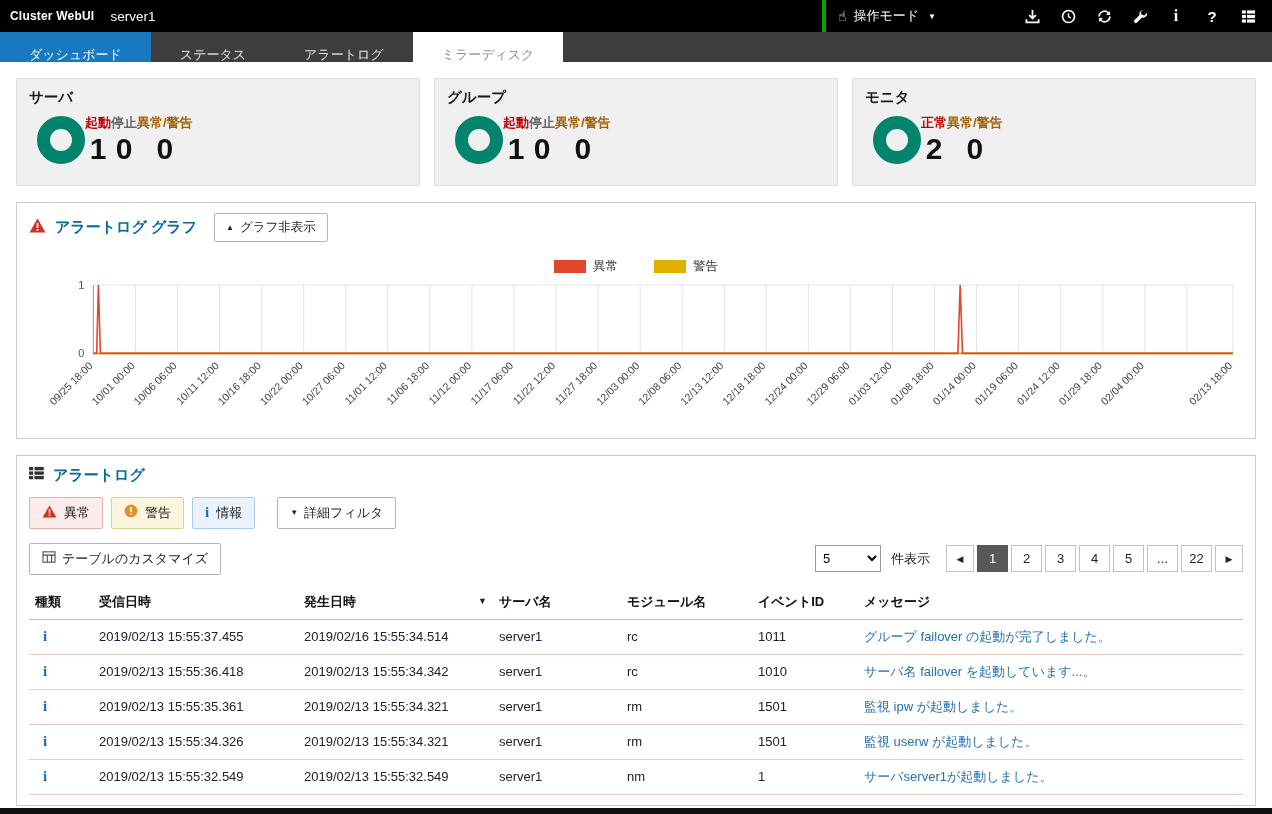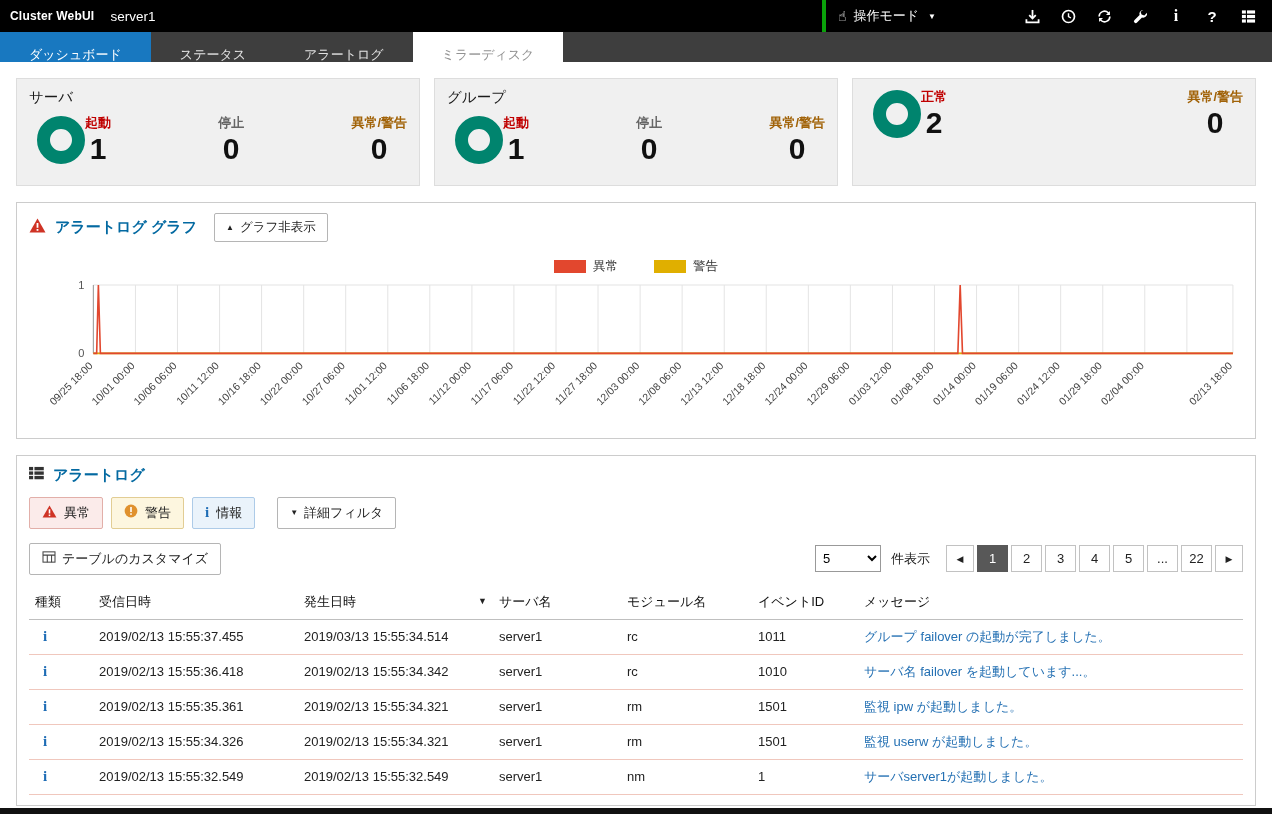--- a/index.html
+++ b/index.html
@@ -22,24 +22,24 @@
   .tabs{height:30px;background:#3e3e3e;display:flex}
   .tab{padding:8px 29px;line-height:30px;font-size:13px;color:#e2e2e2;cursor:pointer}
   .tab.active{background:#1878c0;color:#fff}
   .tab.disabled{background:#ffffff;color:#929292;cursor:default}
 
   
   .content{padding:16px 16px 0}
 
   .cards{display:flex;gap:14px;margin-bottom:16px}
   .card{flex:1;background:#f0f0f0;border:1px solid #ddd;padding:9px 12px 12px;min-height:108px}
-  .card-title{font-size:14.5px;font-weight:normal;margin-bottom:7px;color:#1a1a1a}
+  .card-title{font-size:14.5px;font-weight:bold;margin-bottom:7px;color:#1a1a1a}
   .card-body{display:flex;align-items:center}
   .donut{width:48px;height:48px;border:13px solid #00846e;border-radius:50%;margin-left:8px;flex:0 0 auto}
-  .stats{flex:1;display:flex;justify-content:space-between;text-align:center}
+  .stats{flex:1;display:flex;justify-content:flex-start;text-align:center}
   .stat-label{font-size:13px;font-weight:bold}
   .stat-label.ok{color:#c00000}
   .stat-label.stopped{color:#666}
   .stat-label.error{color:#a16207}
   .stat-value{font-size:30px;font-weight:bold;color:#111;line-height:1.15}
 
   .panel{border:1px solid #ccc;margin-bottom:16px;padding:10px 12px;background:#fff}
   .panel-head{display:flex;align-items:center;gap:9px}
   .panel-title{font-size:15px;font-weight:bold;color:#0369a1}
   .btn{display:inline-flex;align-items:center;gap:6px;border:1px solid #b5b5b5;background:#fff;font-size:12.5px;padding:5px 11px;cursor:pointer;color:#222;border-radius:2px}
@@ -64,21 +64,21 @@
   .customize-btn{font-size:13px;padding:6px 12px}
   .right-controls{margin-left:auto;display:flex;align-items:center;gap:4px}
   select.page-size{height:27px;width:66px;border:1px solid #999;background:#fff;font-size:13px;padding:0 3px}
   .per-page{font-size:13px;margin:0 12px 0 6px;color:#222}
   .pager{display:flex;gap:3px}
   .page-btn{min-width:31px;height:27px;border:1px solid #c2c2c2;background:#fff;display:flex;align-items:center;justify-content:center;font-size:13px;cursor:pointer;color:#222;padding:0 6px}
   .page-btn.active{background:#585858;border-color:#585858;color:#fff}
   .page-btn.arrow{font-size:9px;min-width:28px}
 
   table.alert-table{width:100%;border-collapse:collapse;font-size:13px;margin-top:10px}
-  .alert-table th{text-align:left;font-weight:normal;padding:8px 6px;border-bottom:1px solid #bfbfbf;color:#111}
+  .alert-table th{text-align:left;font-weight:bold;padding:8px 6px;border-bottom:1px solid #bfbfbf;color:#111}
   .alert-table td{padding:8px 6px;border-bottom:1px solid #f0c7bd;color:#222}
   .alert-table td.type-cell{padding-left:14px}
   .alert-table td.msg{color:#2470b3;cursor:pointer}
   .sort-caret{float:right;font-size:9px;color:#222;margin-top:3px}
 
   .footer-bar{position:absolute;left:0;bottom:0;width:100%;height:6px;background:#111}
 </style>
 </head>
 <body>
 
@@ -177,20 +177,21 @@
           </div>
           <div class="stat">
             <div class="stat-label error">異常/警告</div>
             <div class="stat-value">0</div>
           </div>
         </div>
       </div>
     </div>
 
     <div class="card">
+      <div class="card-title">モニタ</div>
       <div class="card-body">
         <div class="donut" style="border-color: rgb(0, 132, 110);"></div>
         <div class="stats">
           <div class="stat">
             <div class="stat-label ok">正常</div>
             <div class="stat-value">2</div>
           </div>
           <div class="stat">
             <div class="stat-label error">異常/警告</div>
             <div class="stat-value">0</div>
@@ -385,21 +386,21 @@
           <th>サーバ名</th>
           <th>モジュール名</th>
           <th>イベントID</th>
           <th>メッセージ</th>
         </tr>
       </thead>
       <tbody>
         <tr>
           <td class="type-cell"><span class="info-glyph">i</span></td>
           <td>2019/02/13 15:55:37.455</td>
-          <td>2019/03/13 15:55:34.514</td>
+          <td>2019/02/16 15:55:34.514</td>
           <td>server1</td>
           <td>rc</td>
           <td>1011</td>
           <td class="msg">グループ failover の起動が完了しました。</td>
         </tr>
         <tr>
           <td class="type-cell"><span class="info-glyph">i</span></td>
           <td>2019/02/13 15:55:36.418</td>
           <td>2019/02/13 15:55:34.342</td>
           <td>server1</td>

